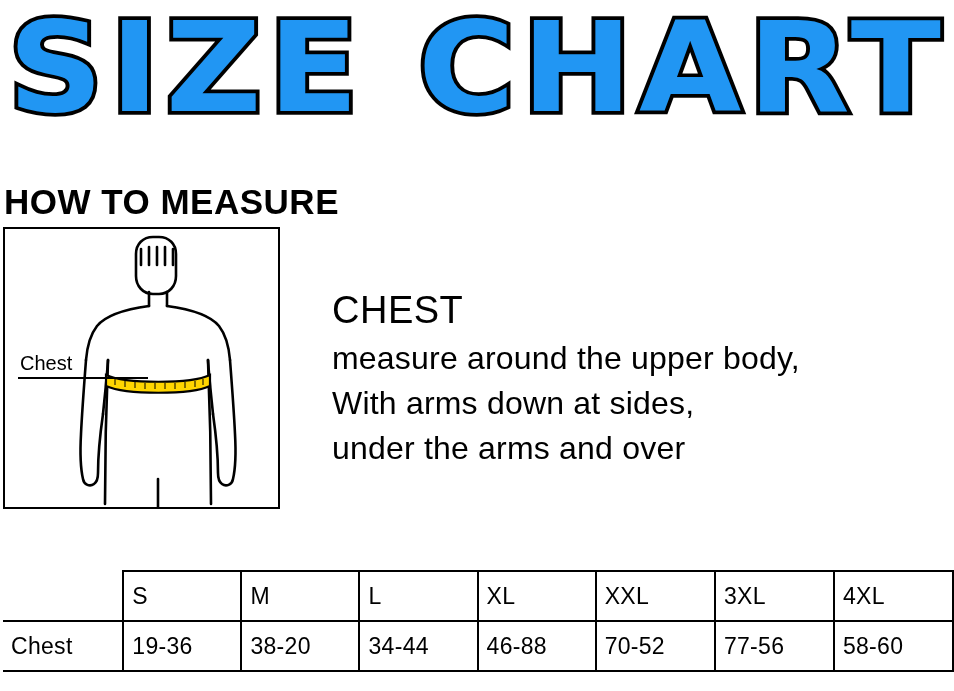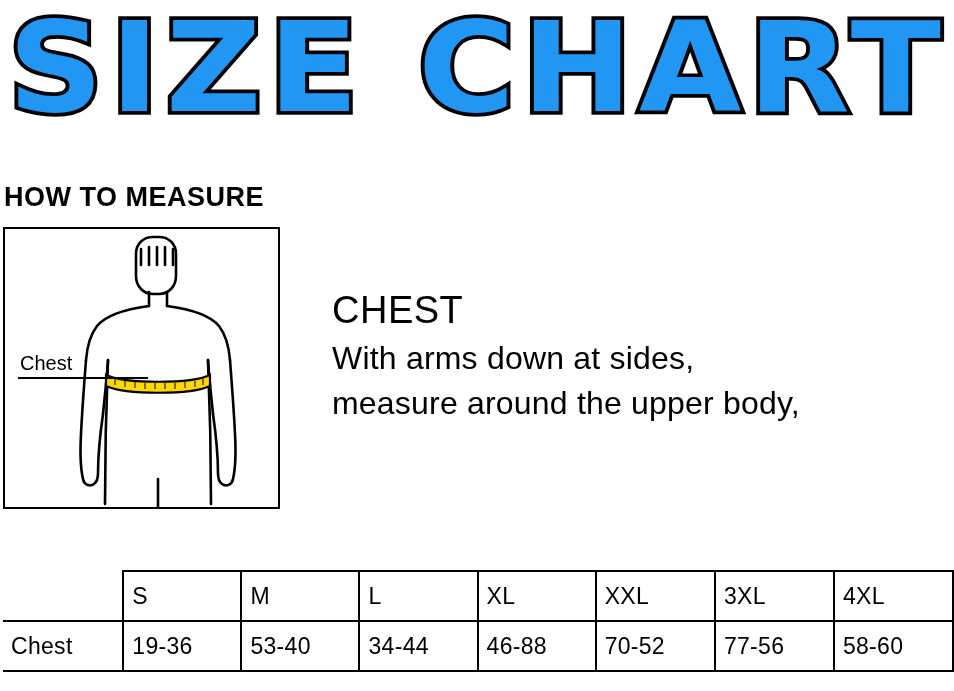--- a/index.html
+++ b/index.html
@@ -40,21 +40,21 @@
     white-space: nowrap;
     transform: scaleX(1.12) scaleY(1.06);
     transform-origin: left top;
   }
 
   
   .howto {
     position: absolute;
     left: 4px;
     top: 182px;
-    font-size: 27px;
+    font-size: 35px;
     font-weight: bold;
     letter-spacing: 0.5px;
   }
 
   
   .figure-box {
     position: absolute;
     left: 3px;
     top: 227px;
     width: 277px;
@@ -193,40 +193,41 @@
         <path d="M198 150 l0 6"></path>
       </g>
     </g>
   </svg>
 </div>
 <div class="chest-leader"></div>
 <div class="chest-label">Chest</div>
 
 <div class="desc">
   <h2>CHEST</h2>
+  <p>measure around the upper body,</p>
   <p>With arms down at sides,</p>
-  <p>measure around the upper body,</p>
+  <p>under the arms and over</p>
 </div>
 
 <table class="size-table">
   <tbody>
       <tr class="header-row">
     <td class="corner"></td>
     <td class="datacell">S</td>
     <td class="datacell">M</td>
     <td class="datacell">L</td>
     <td class="datacell">XL</td>
     <td class="datacell">XXL</td>
     <td class="datacell">3XL</td>
     <td class="datacell">4XL</td>
   </tr>
   <tr>
     <td class="rowlabel">Chest</td>
     <td class="datacell">19-36</td>
-    <td class="datacell">53-40</td>
+    <td class="datacell">38-20</td>
     <td class="datacell">34-44</td>
     <td class="datacell">46-88</td>
     <td class="datacell">70-52</td>
     <td class="datacell">77-56</td>
     <td class="datacell">58-60</td>
   </tr>
 </tbody>
   </table>
 
 </body></html>

